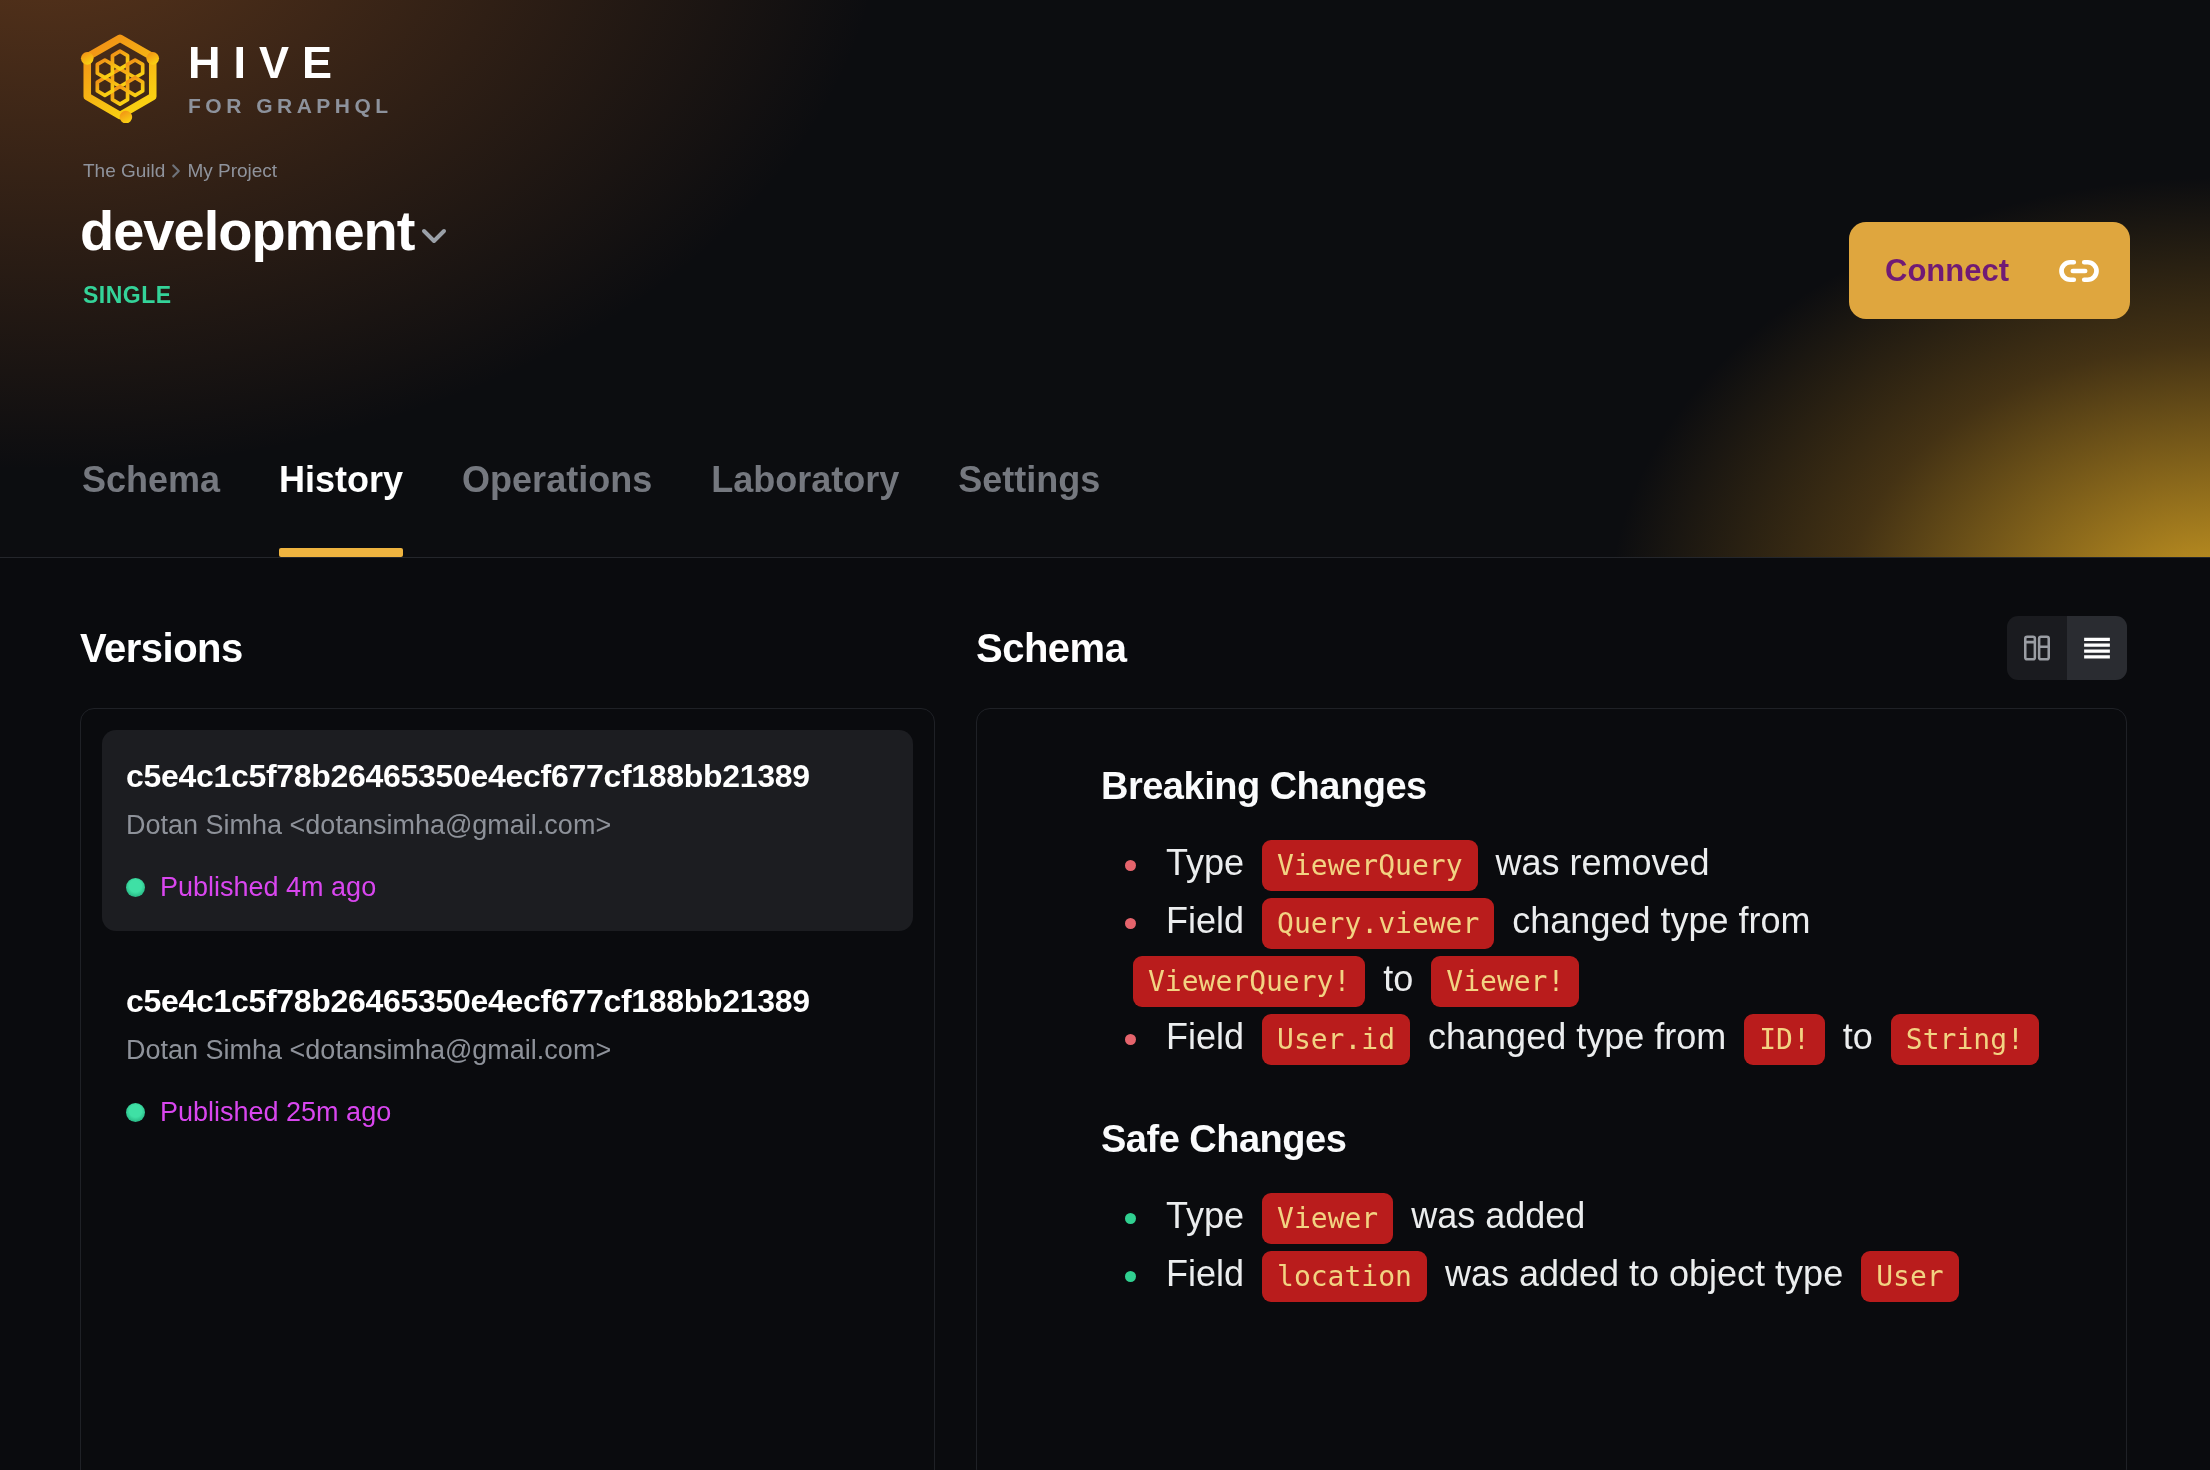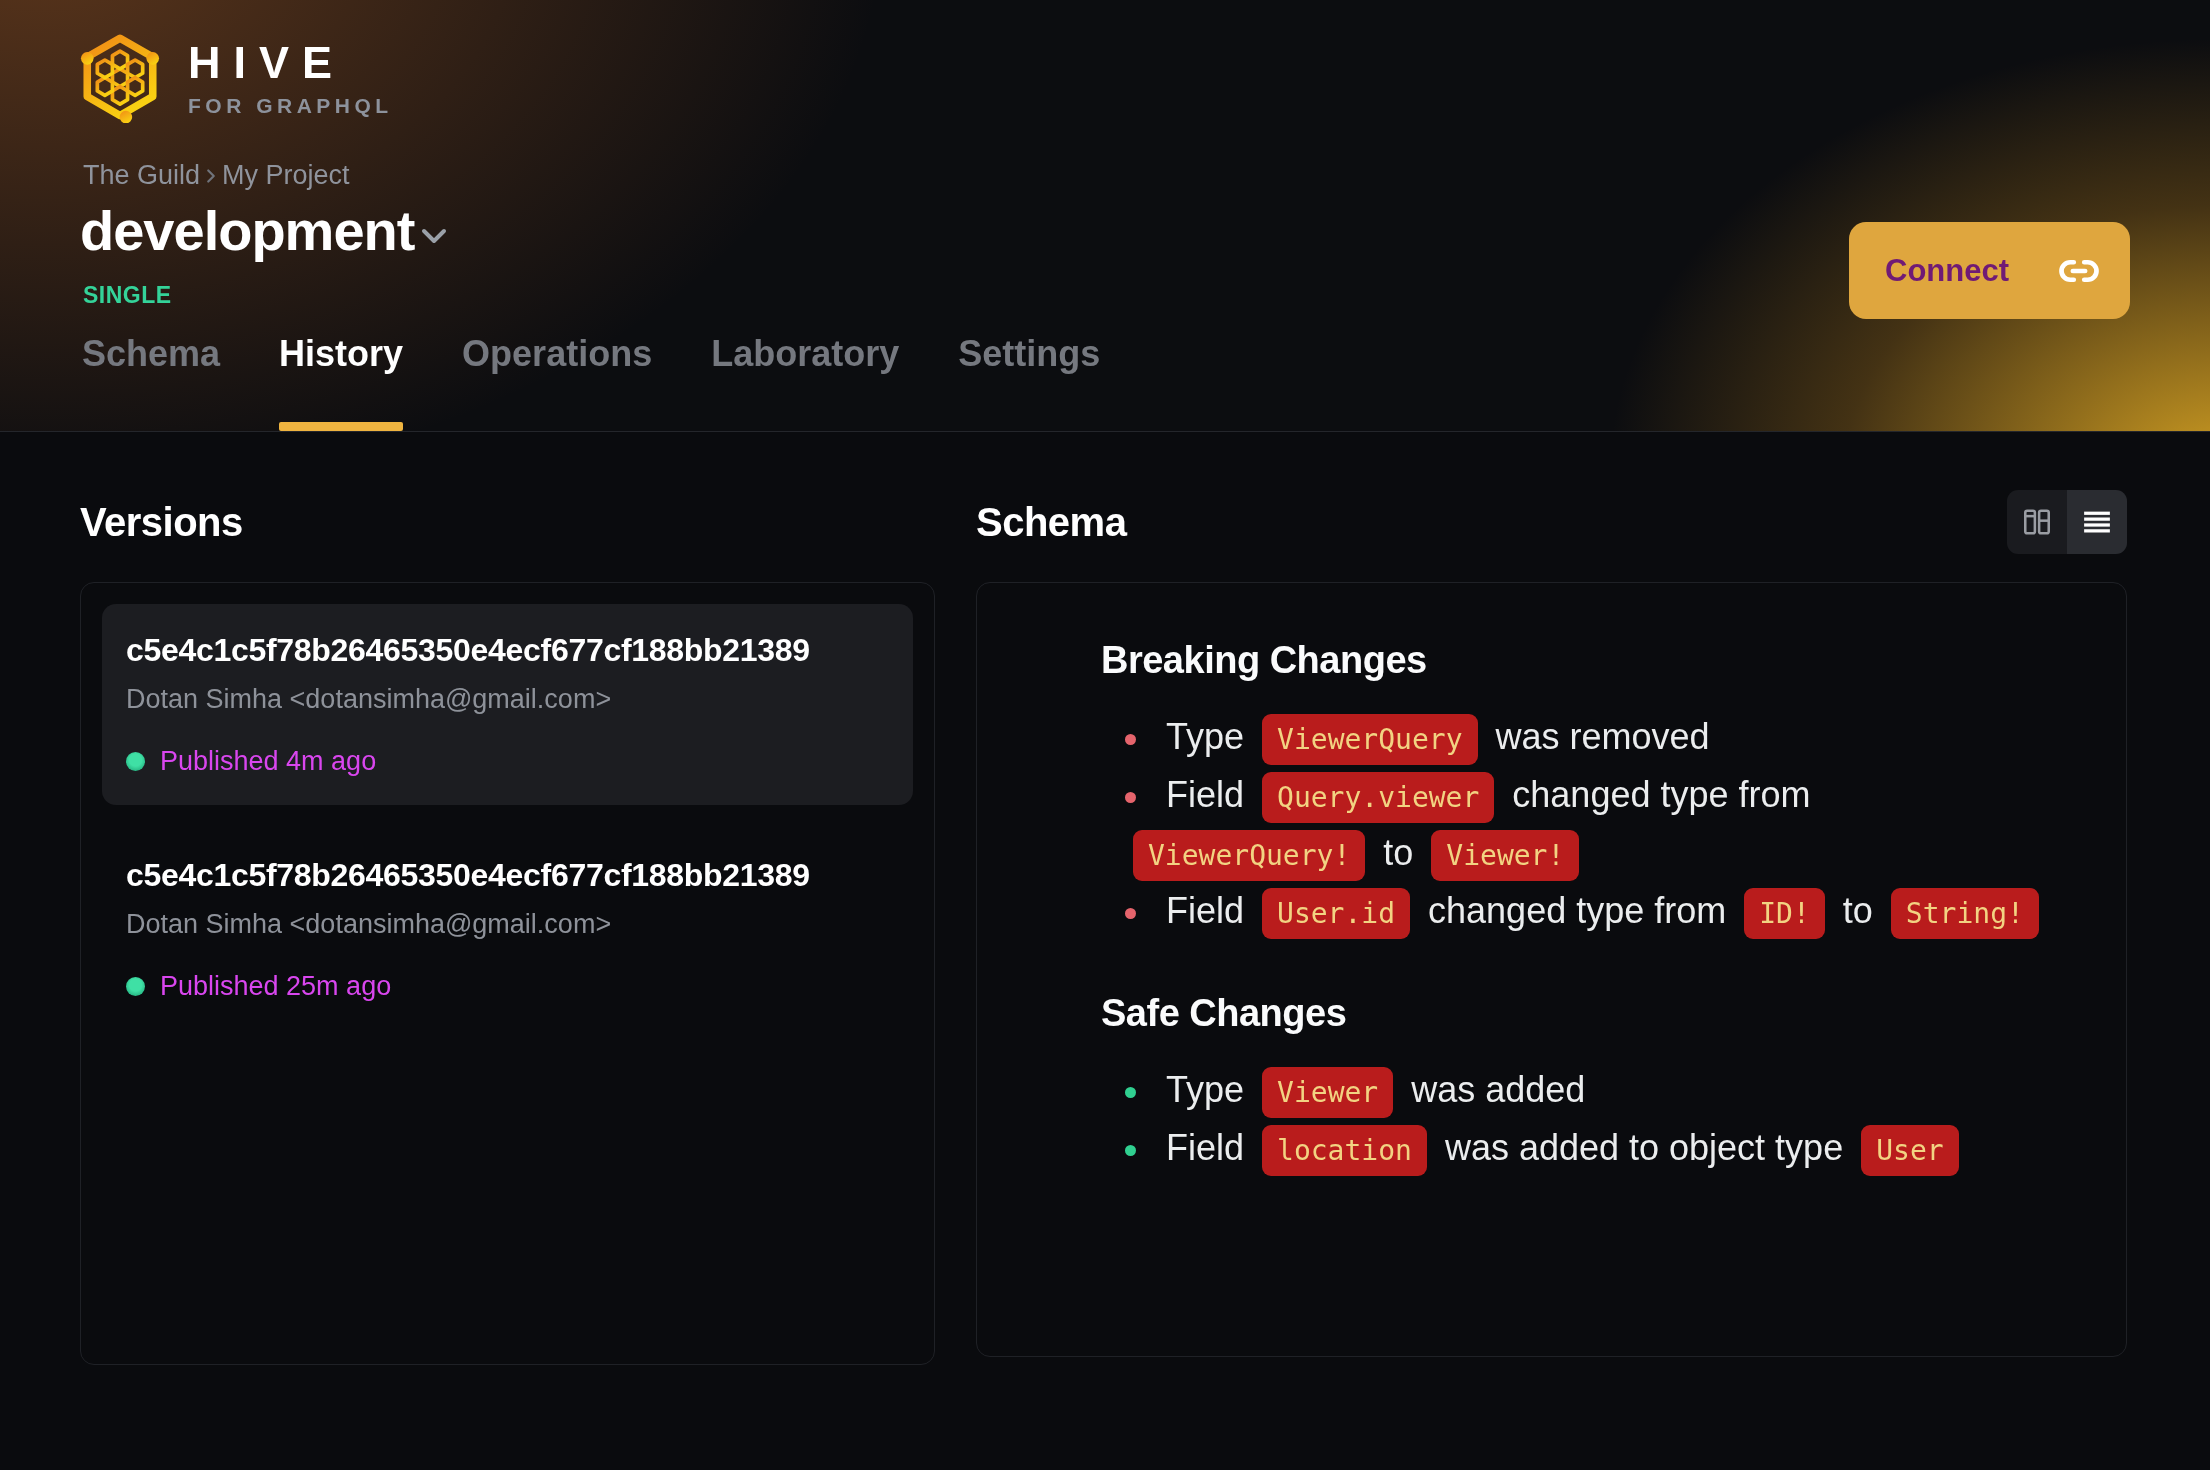--- a/index.html
+++ b/index.html
@@ -6,35 +6,35 @@
   html,body { background:#0a0b0e; }
   body {
     width:2210px; height:1470px; overflow:hidden; position:relative;
     font-family:"Liberation Sans","DejaVu Sans",sans-serif;
     -webkit-font-smoothing:antialiased;
   }
   .page { width:2210px; height:1470px; }
 
   
   .header {
-    position:relative; height:432px;
+    position:relative; height:558px;
     border-bottom:1px solid #24262b;
     background:
       radial-gradient(900px 640px at 100.5% 110%, rgba(224,170,36,.92) 0%, rgba(158,110,26,.38) 42%, rgba(0,0,0,0) 68%),
       radial-gradient(1400px 950px at 2% -18%, rgba(166,92,38,.52) 0%, rgba(0,0,0,0) 60%),
       #0c0d10;
   }
   .logo-row { position:absolute; left:78px; top:34px; display:flex; align-items:center; }
   .logo-mark { width:84px; height:89px; }
   .logotype { margin-left:26px; }
   .brand-name { color:#ffffff; font-size:45px; font-weight:800; letter-spacing:13px; line-height:1; }
   .brand-tagline { color:#8d929c; font-size:21px; font-weight:700; letter-spacing:4.5px; margin-top:9px; }
 
   .breadcrumb { position:absolute; left:83px; top:160px; display:flex; align-items:center; 
-    font-size:27px; color:#8f939c;justify-content:center; }
+    font-size:19px; color:#8f939c;justify-content:center; }
   .crumb { cursor:pointer; }
   .crumb-sep { display:flex; align-items:center; }
 
   .title-row { position:absolute; left:80px; top:198px; display:flex; }
   .page-title { color:#ffffff; font-size:56px; font-weight:800; letter-spacing:-1px; }
   .title-caret { display:flex; align-items:center; margin-top:10px; cursor:pointer; }
 
   .single-badge { position:absolute; left:83px; top:282px; color:#34d399; font-size:23px;
     font-weight:700; letter-spacing:.5px;text-align:center; }
 

